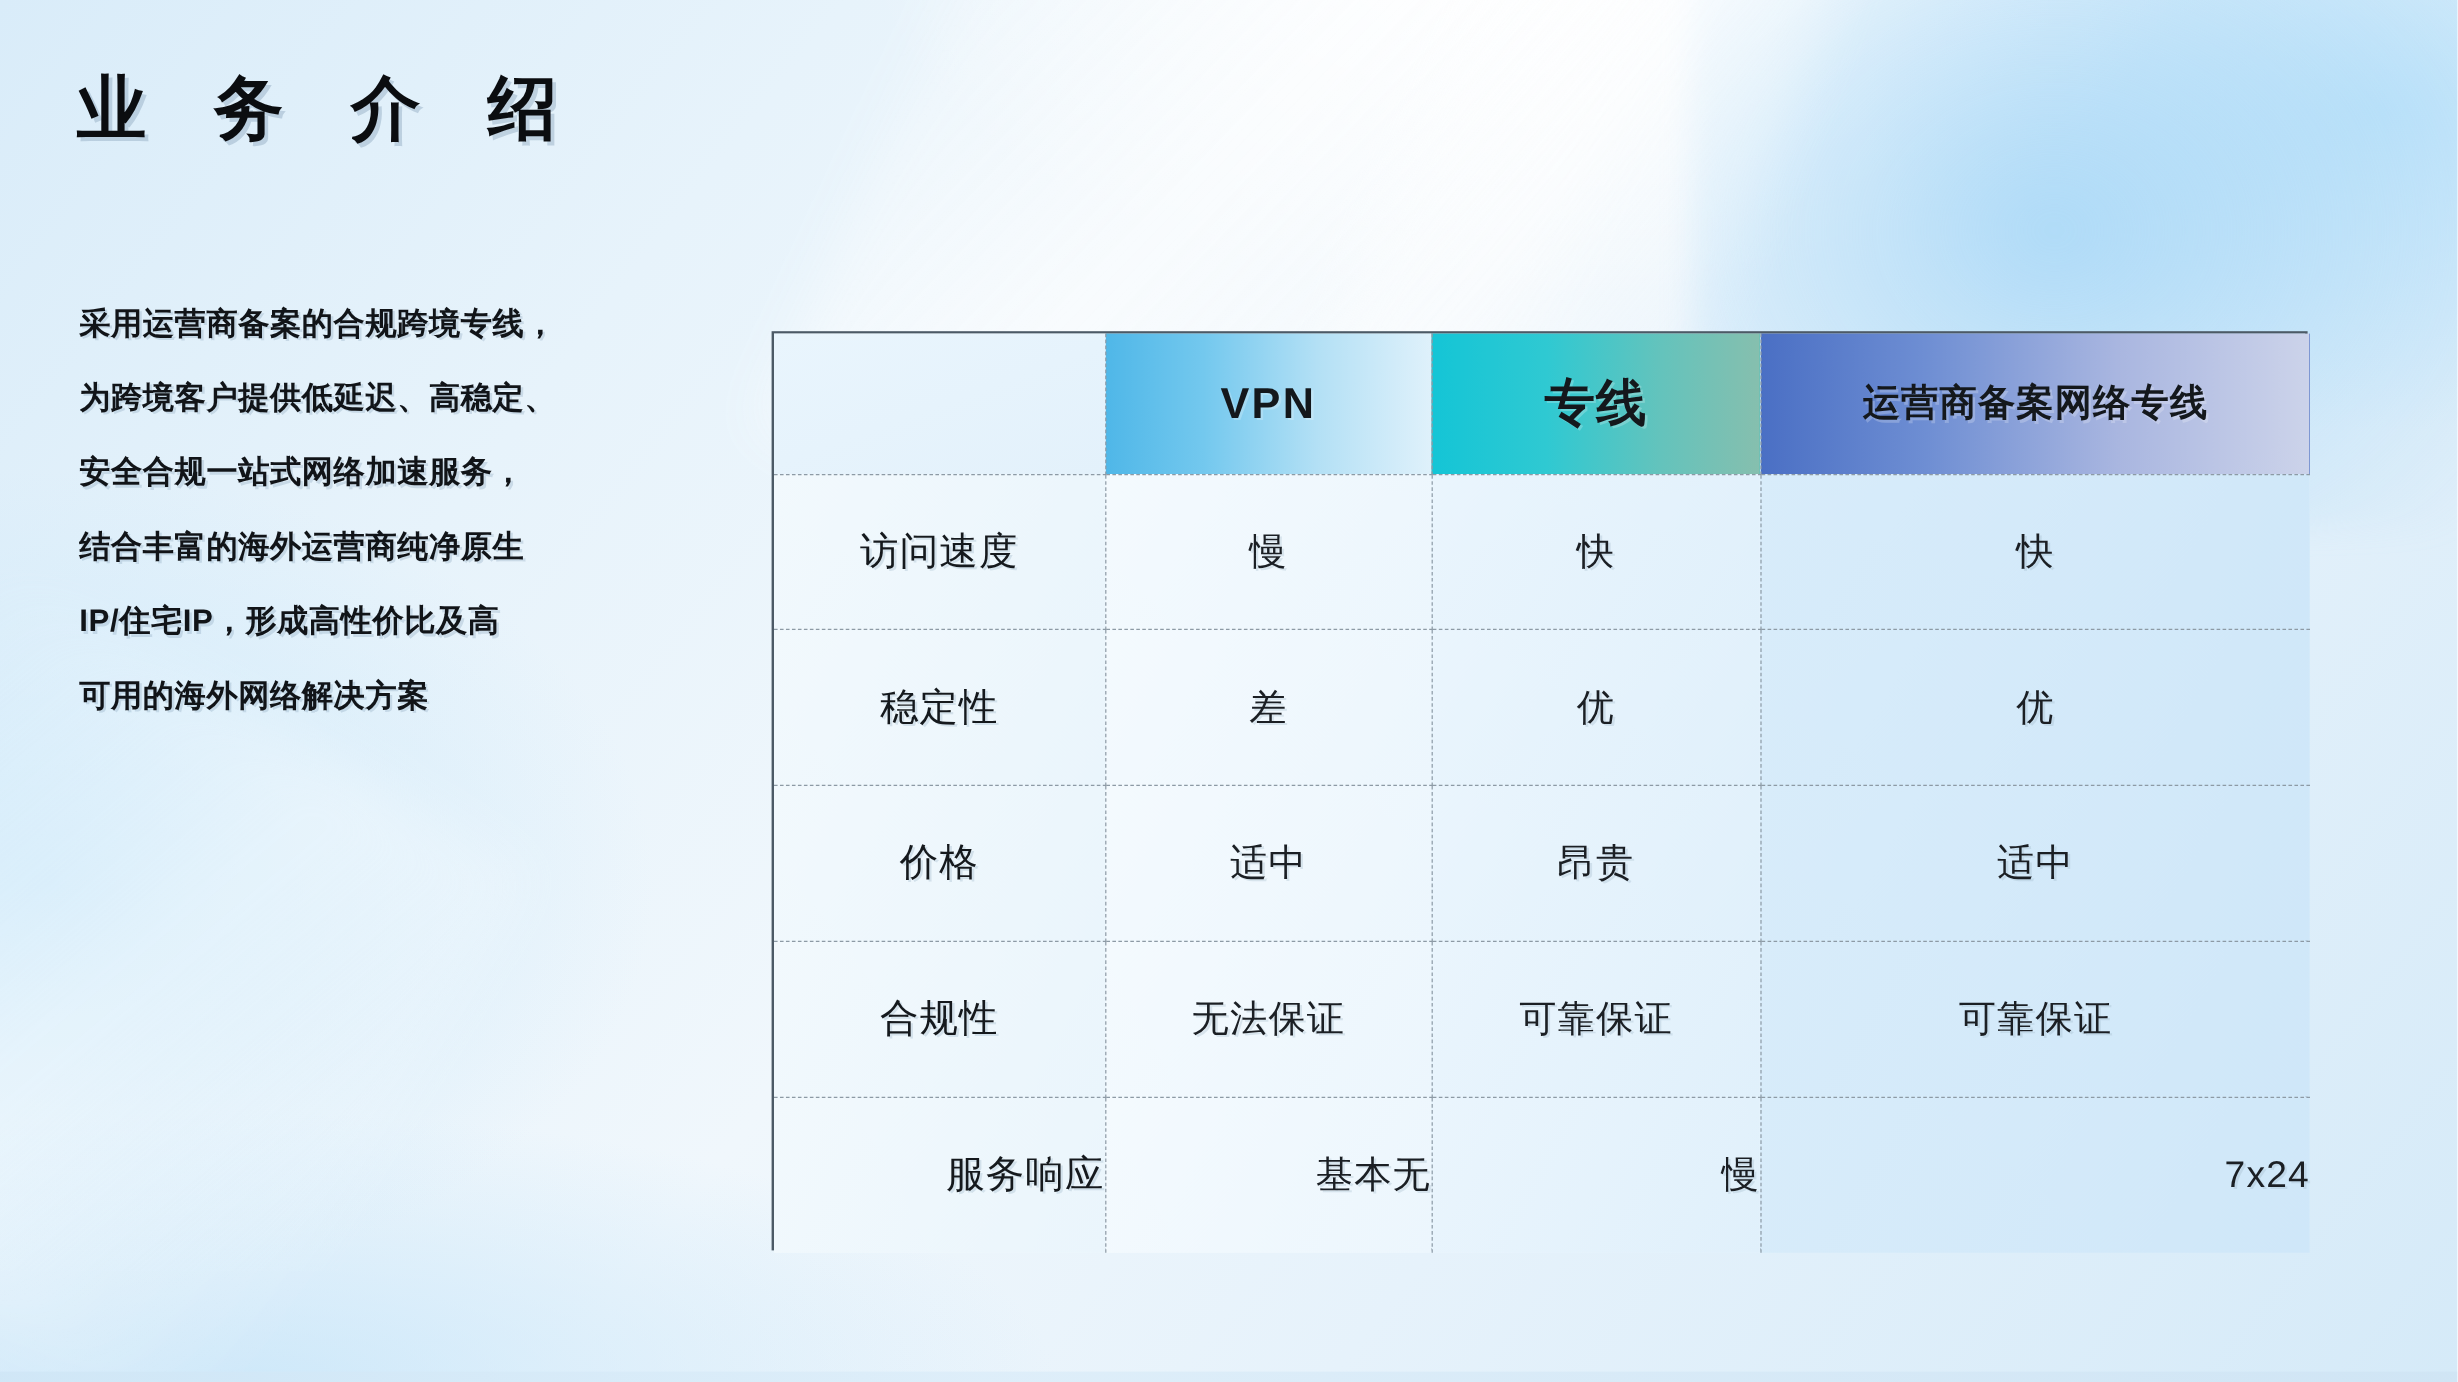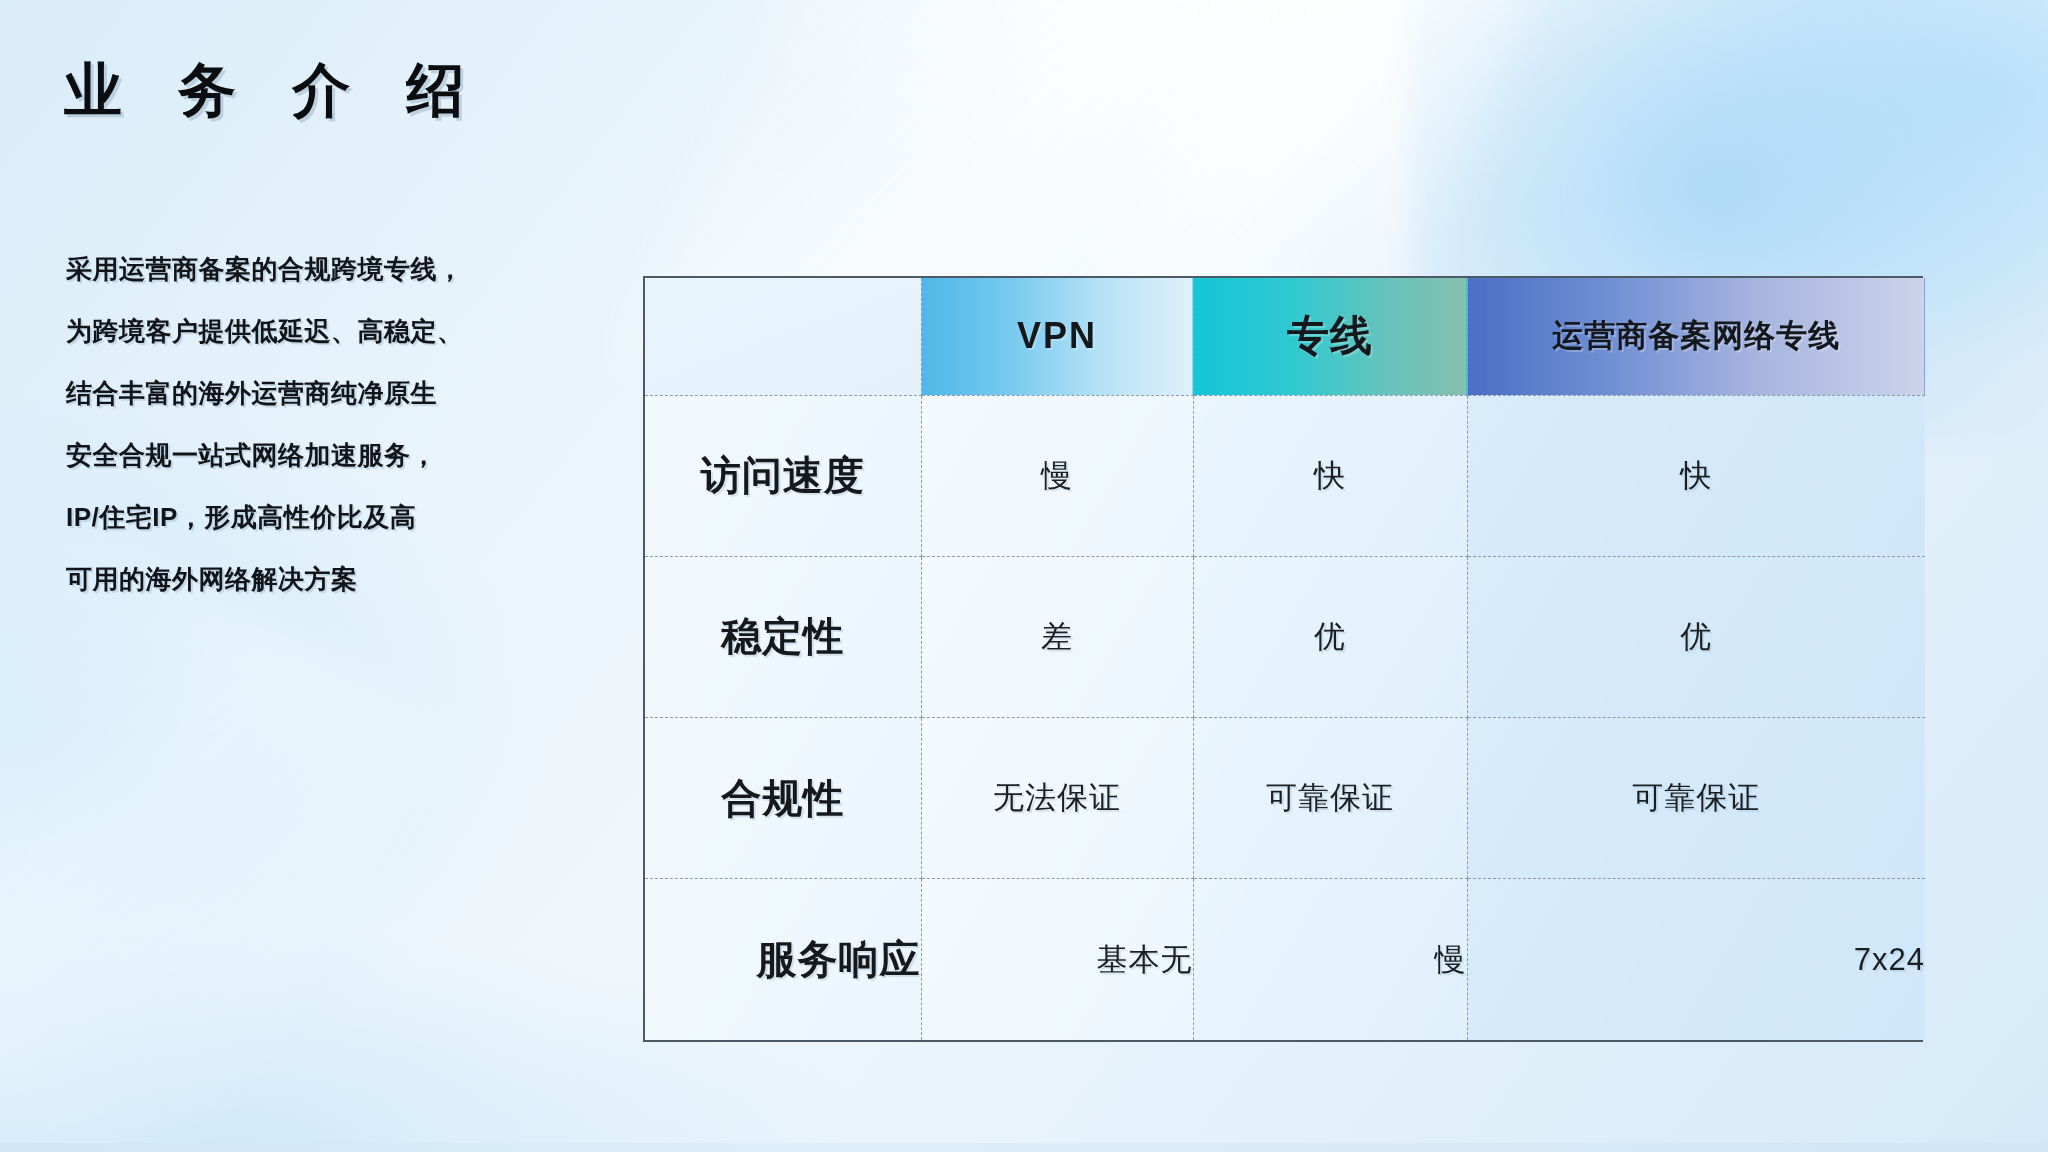--- a/index.html
+++ b/index.html
@@ -117,22 +117,22 @@
     font-weight: 700;
     color: #14181c;
     text-shadow: 2px 2px 0 rgba(255,255,255,0.22);
     letter-spacing: 1px;
   }
   th.h-vpn .h-label { font-size: 36px; letter-spacing: 2px; }
   th.h-carrier .h-label { font-size: 31px; font-family: Liberation Serif, serif; }
 
   td.rowlabel {
     background: linear-gradient(120deg, #f2f9fd 0%, #eaf5fc 100%);
-    font-size: 40px;
-    font-weight: 700;
+    font-size: 32px;
+    font-weight: 400;
     color: #15191d;
     text-shadow: 2px 2px 0 rgba(150,175,195,0.3);
     letter-spacing: 1px;
   }
   td.v1 { background: linear-gradient(120deg, #f4fafe 0%, #ecf6fd 100%); }
   td.v2 { background: linear-gradient(120deg, #eaf5fd 0%, #e0f0fb 100%); }
   td.v3 { background: linear-gradient(120deg, #d8ecfa 0%, #cfe7f9 100%); }
   td .cell-val {
     font-size: 31px;
     font-weight: 400;
@@ -150,22 +150,22 @@
   <div class="streak streak-a"></div>
   <div class="streak streak-b"></div>
   <div class="streak streak-c"></div>
   <div class="bottom-edge"></div>
 
   <h1 class="title">业 务 介 绍</h1>
 
   <div class="para">
     <div class="para-line">采用运营商备案的合规跨境专线，</div>
     <div class="para-line">为跨境客户提供低延迟、高稳定、</div>
+    <div class="para-line">安全合规一站式网络加速服务，</div>
     <div class="para-line">结合丰富的海外运营商纯净原生</div>
-    <div class="para-line">安全合规一站式网络加速服务，</div>
     <div class="para-line">IP/住宅IP，形成高性价比及高</div>
     <div class="para-line">可用的海外网络解决方案</div>
   </div>
 
   <div class="table-wrap">
     <table class="cmp">
       <colgroup>
         <col class="c1">
           <col class="c2">
           <col class="c3">
@@ -194,20 +194,26 @@
           <td class="v2"><span class="cell-val">快</span></td>
           <td class="v3"><span class="cell-val">快</span></td>
         </tr>
         <tr>
           <td class="rowlabel">稳定性</td>
           <td class="v1"><span class="cell-val">差</span></td>
           <td class="v2"><span class="cell-val">优</span></td>
           <td class="v3"><span class="cell-val">优</span></td>
         </tr>
         <tr>
+          <td class="rowlabel">价格</td>
+          <td class="v1"><span class="cell-val">适中</span></td>
+          <td class="v2"><span class="cell-val">昂贵</span></td>
+          <td class="v3"><span class="cell-val">适中</span></td>
+        </tr>
+        <tr>
           <td class="rowlabel">合规性</td>
           <td class="v1"><span class="cell-val">无法保证</span></td>
           <td class="v2"><span class="cell-val">可靠保证</span></td>
           <td class="v3"><span class="cell-val">可靠保证</span></td>
         </tr>
         <tr>
           <td class="rowlabel">服务响应</td>
           <td class="v1"><span class="cell-val">基本无</span></td>
           <td class="v2"><span class="cell-val">慢</span></td>
           <td class="v3"><span class="cell-val">7x24</span></td>

